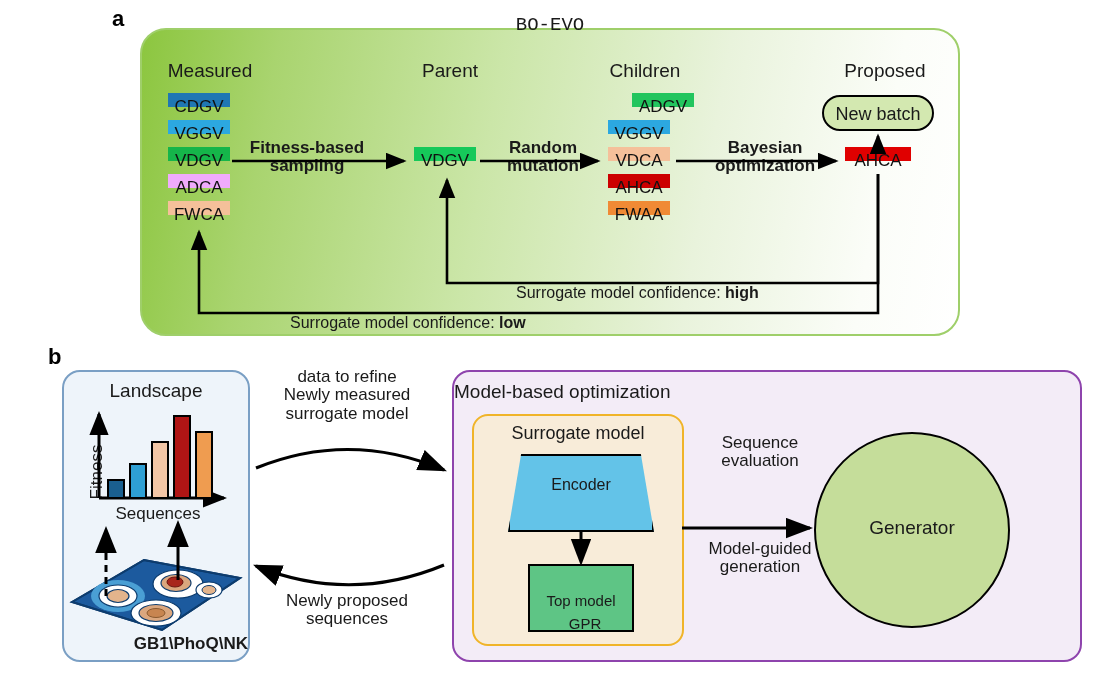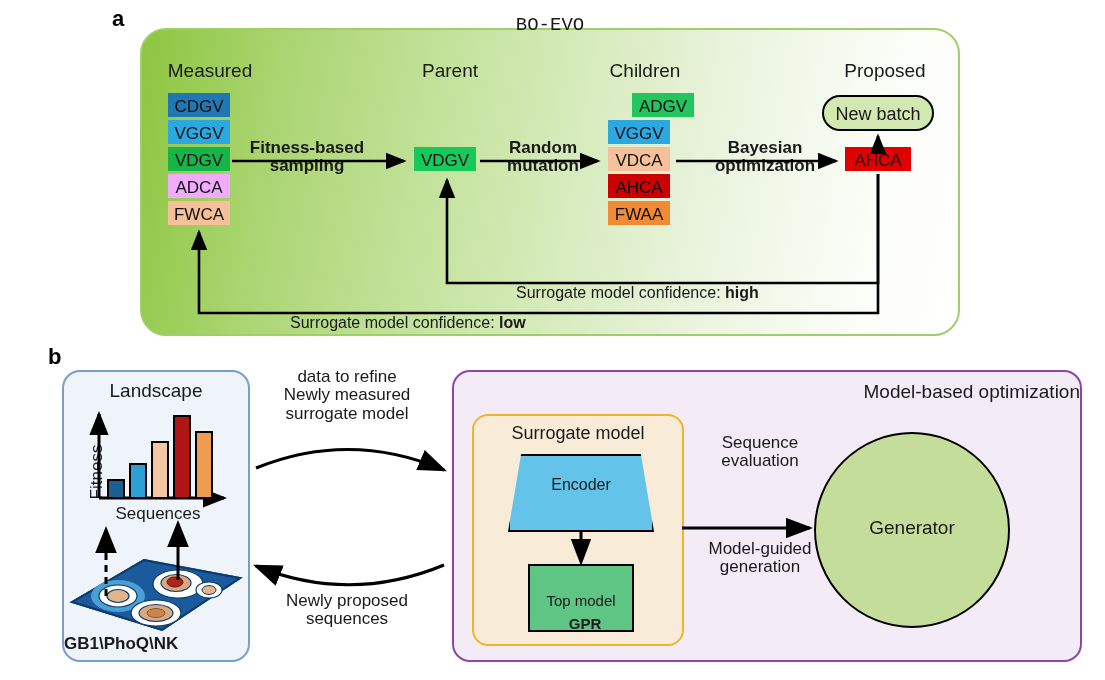--- a/index.html
+++ b/index.html
@@ -17,21 +17,21 @@
     border-radius:26px;
     border:2px solid #9fcf6a;
     background:linear-gradient(100deg,#8cc63f 0%,#a9d46f 16%,#cbe6a8 42%,#e9f3dc 68%,#fbfdf8 88%,#ffffff 100%);
     box-sizing:border-box;
   }
   #boevo-title{left:0;right:0;top:14px;text-align:center;font-size:19px;font-family:Liberation Mono, monospace;}
 
   .col-head{font-size:19px;text-align:center;}
 
   .seqbox{
-    width:62px;height:24px;line-height:27px;text-align:center;
+    width:62px;height:14px;line-height:27px;text-align:center;
     font-size:17px;color:#111;
   }
 
   .arrow-label{font-size:17px;text-align:center;line-height:1.05;font-weight:bold;}
 
   .newbatch{
     width:112px;height:36px;line-height:34px;text-align:center;
     border:2.5px solid #000;border-radius:18px;background:#d3e8b0;
     font-size:18px;box-sizing:border-box;
   }
@@ -39,28 +39,28 @@
   .conf-label{font-size:16px;white-space:nowrap;}
   .conf-label b{font-weight:bold;}
 
   
   #landscape-box{
     left:62px;top:370px;width:188px;height:292px;
     border:2px solid #7a9fc4;border-radius:18px;
     background:#eef4fa;box-sizing:border-box;
   }
   #landscape-title{left:0;right:0;top:8px;text-align:center;font-size:19px;}
-  #gb1-label{left:0;right:0;bottom:6px;text-align:left;font-size:17px;font-weight:bold;}
+  #gb1-label{left:0;right:0;bottom:6px;text-align:right;font-size:17px;font-weight:bold;}
 
   #mbo-box{
     left:452px;top:370px;width:630px;height:292px;
     border:2px solid #8e44ad;border-radius:18px;
     background:#f3ecf7;box-sizing:border-box;
   }
-  #mbo-title{left:0;right:0;top:9px;text-align:right;font-size:19px;}
+  #mbo-title{left:0;right:0;top:9px;text-align:left;font-size:19px;}
 
   #surrogate-box{
     left:18px;top:42px;width:212px;height:232px;
     border:2.5px solid #f0b429;border-radius:16px;
     background:#f8ecd9;box-sizing:border-box;
   }
   #surrogate-title{left:0;right:0;top:7px;text-align:center;font-size:18px;}
 
   #encoder-shape{
     left:34px;top:38px;width:146px;height:78px;
@@ -69,21 +69,21 @@
     box-sizing:border-box;
   }
   #encoder-label{left:34px;top:60px;width:146px;text-align:center;font-size:16px;}
 
   #topmodel-box{
     left:54px;top:148px;width:106px;height:68px;
     background:#5ec585;border:2.5px solid #000;box-sizing:border-box;
     text-align:center;
   }
   #topmodel-l1{font-size:15px;margin-top:26px;}
-  #topmodel-l2{font-size:15px;font-weight:bold;margin-top:6px;margin-left:8px;}
+  #topmodel-l2{font-size:15px;font-weight:normal;margin-top:6px;margin-left:8px;}
 
   #generator-circle{
     left:360px;top:60px;width:196px;height:196px;border-radius:50%;
     background:#c5dd9a;border:2.5px solid #000;box-sizing:border-box;
   }
   #generator-label{left:360px;top:145px;width:196px;text-align:center;font-size:19px;}
 
   .mid-text{font-size:17px;text-align:center;line-height:1.08;}
 
   svg{position:absolute;overflow:visible;}

